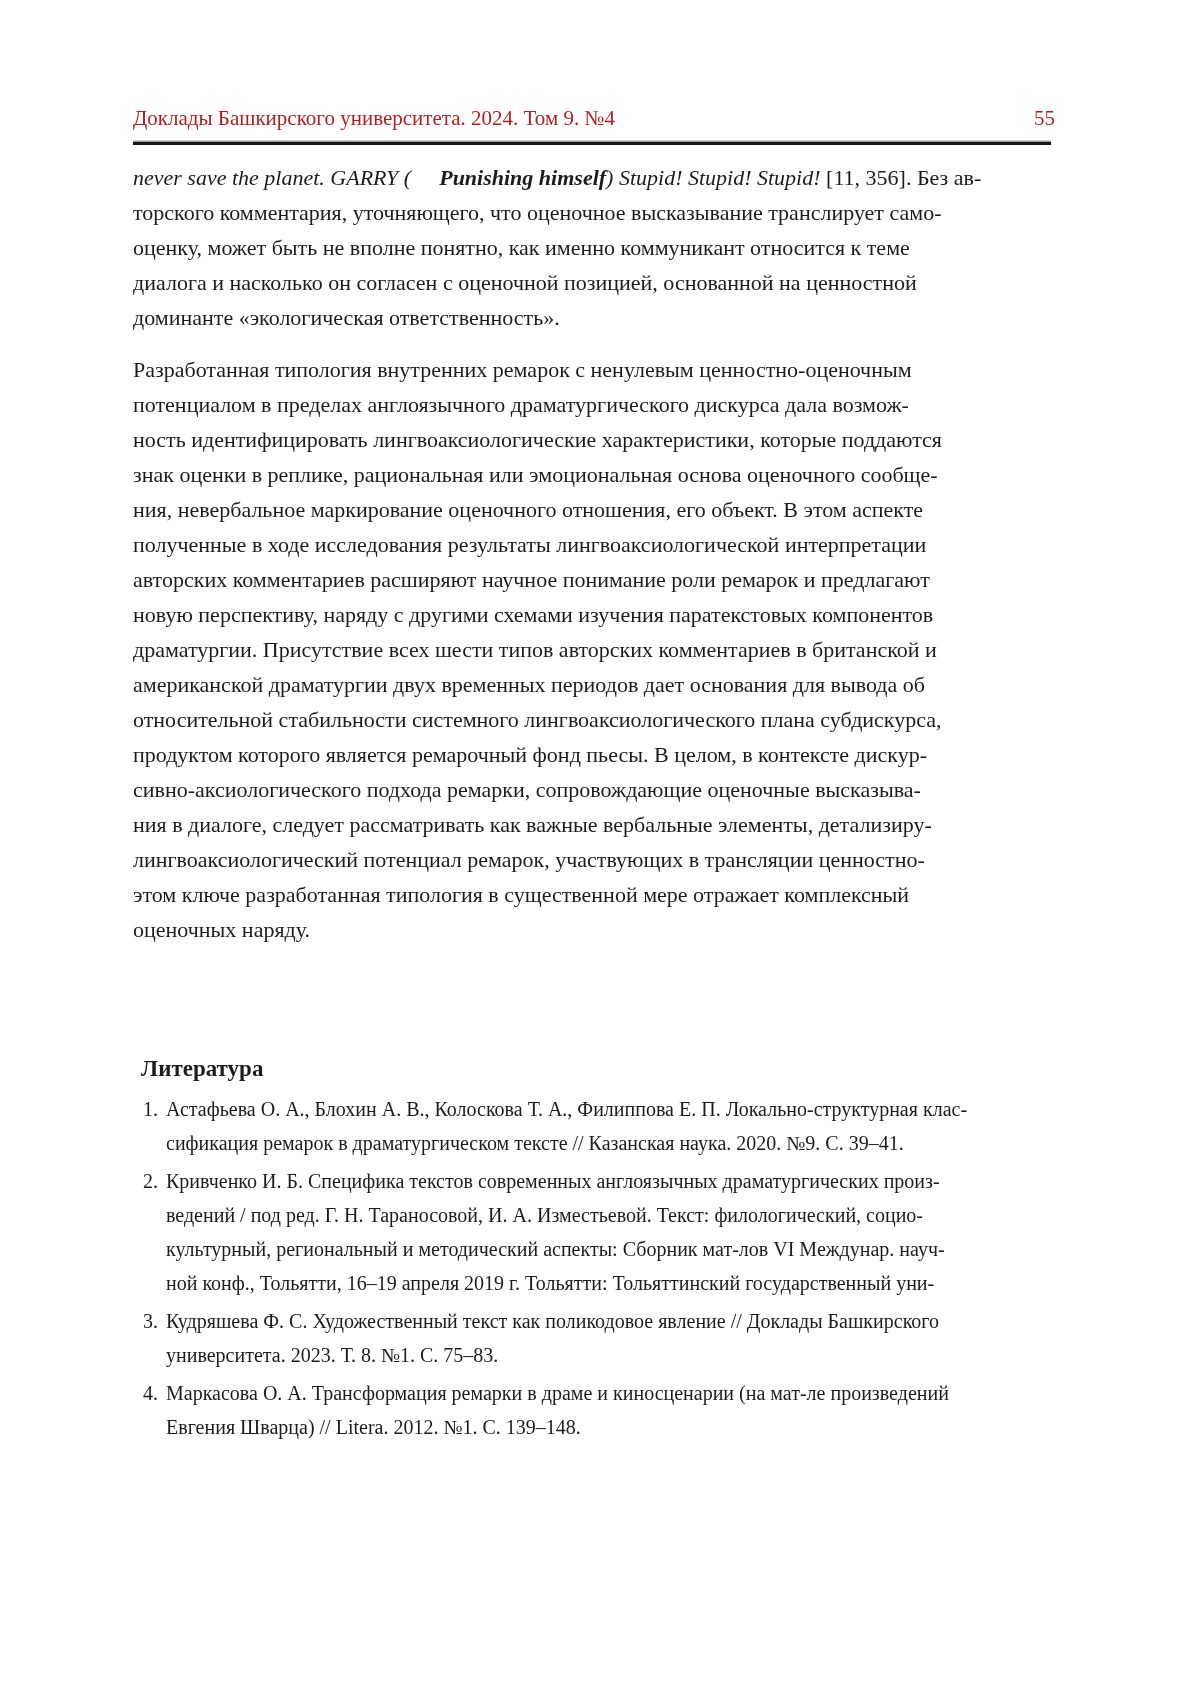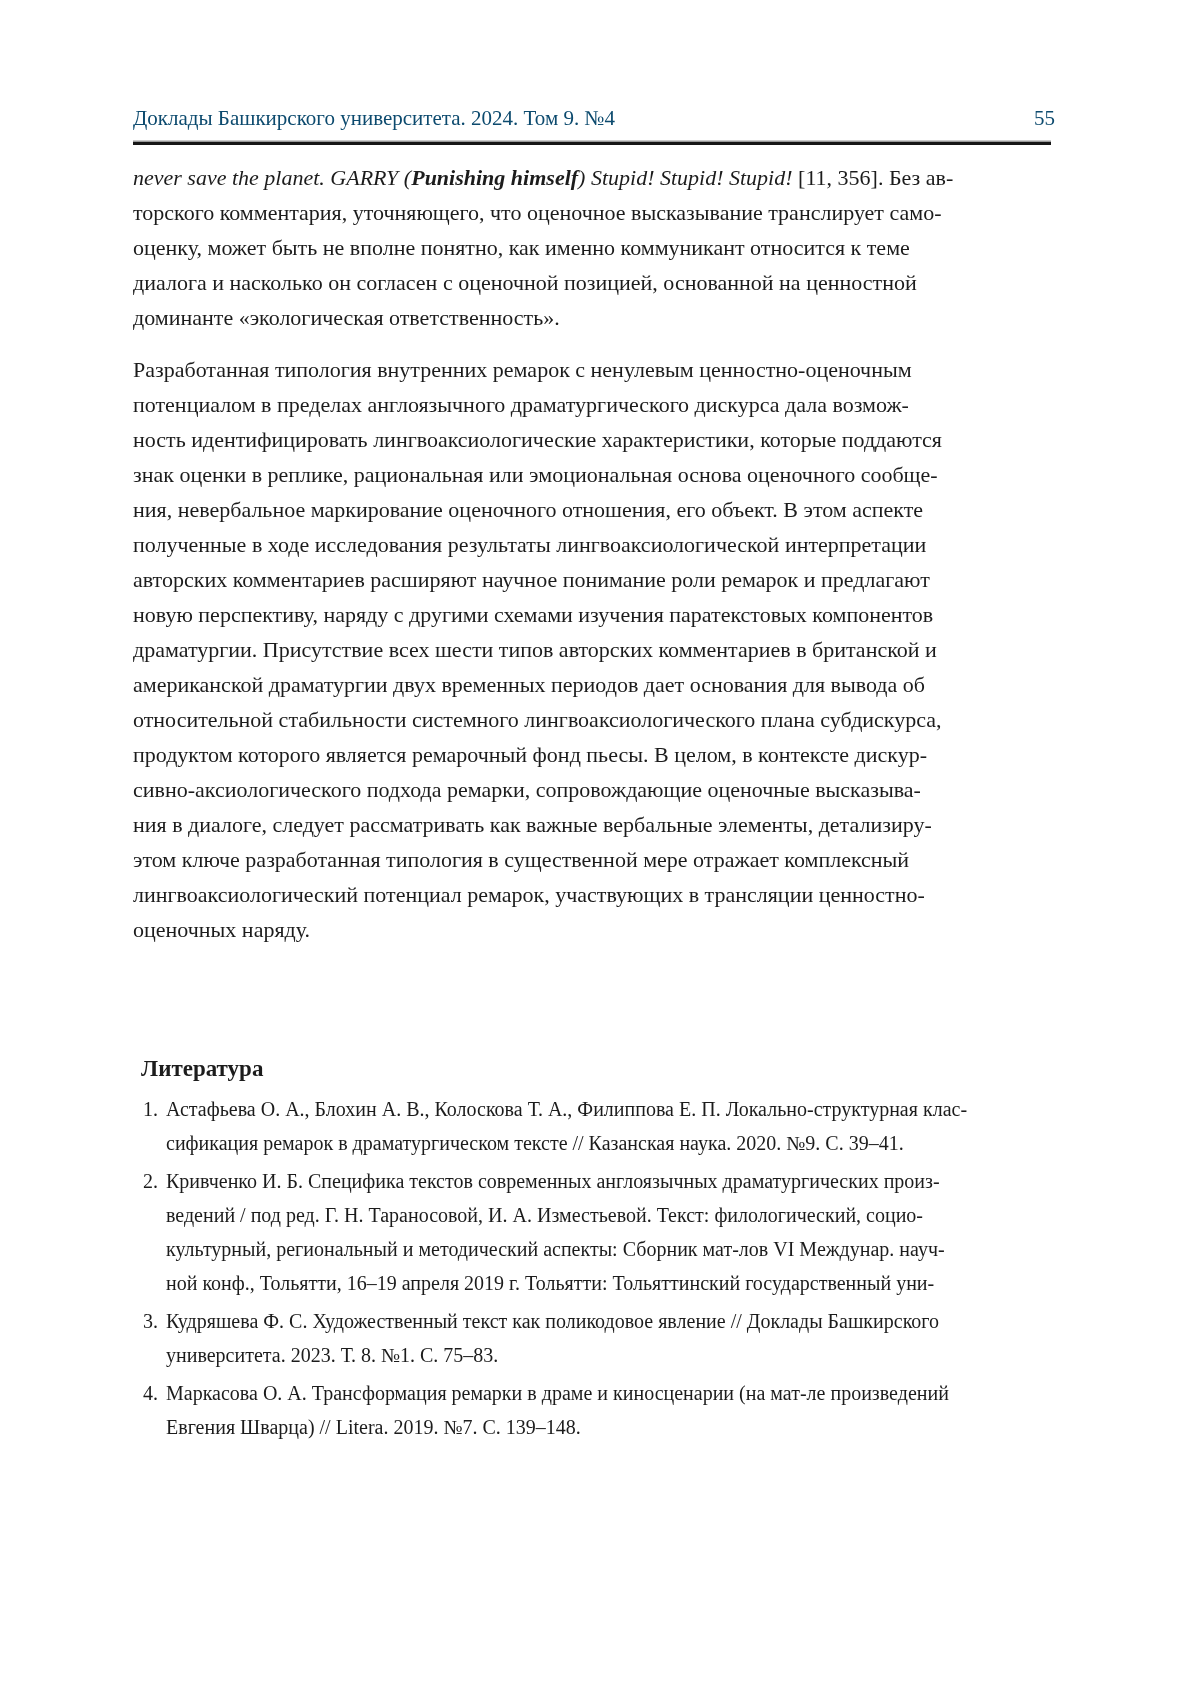--- a/index.html
+++ b/index.html
@@ -20,21 +20,21 @@
   }
   .header-row {
     position: absolute;
     top: 106px;
     left: 0;
     width: 100%;
     display: flex;
     justify-content: space-between;
     align-items: baseline;
     font-size: 21px;
-    color: #0c4a6e;
+    color: #b91c1c;
   }
   .header-rule {
     position: absolute;
     top: 142px;
     left: 0;
     width: 918px;
     height: 2.5px;
     background: #161616;
     box-shadow: 0 -1.5px 0 #9a9a9a;
   }
@@ -42,21 +42,21 @@
     position: absolute;
     left: 0;
     width: 100%;
     font-size: 22px;
     line-height: 35px;
   }
   .para-1 { top: 160px; }
   .para-2 { top: 352px; }
   .tline { white-space: nowrap; }
   .q-ital { font-style: italic; }
-  .q-bold { font-weight: bold; font-style: italic; }
+  .q-bold { font-weight: bold; font-style: italic; margin-left: 28px; }
   .refs-heading {
     position: absolute;
     top: 1046px;
     left: 0;
     margin: 8px;
     font-size: 23px;
     font-weight: bold;
     line-height: 30px;
   }
   .ref-list {
@@ -106,22 +106,22 @@
       <div class="tline">ния, невербальное маркирование оценочного отношения, его объект. В этом аспекте</div>
       <div class="tline">полученные в ходе исследования результаты лингвоаксиологической интерпретации</div>
       <div class="tline">авторских комментариев расширяют научное понимание роли ремарок и предлагают</div>
       <div class="tline">новую перспективу, наряду с другими схемами изучения паратекстовых компонентов</div>
       <div class="tline">драматургии. Присутствие всех шести типов авторских комментариев в британской и</div>
       <div class="tline">американской драматургии двух временных периодов дает основания для вывода об</div>
       <div class="tline">относительной стабильности системного лингвоаксиологического плана субдискурса,</div>
       <div class="tline">продуктом которого является ремарочный фонд пьесы. В целом, в контексте дискур-</div>
       <div class="tline">сивно-аксиологического подхода ремарки, сопровождающие оценочные высказыва-</div>
       <div class="tline">ния в диалоге, следует рассматривать как важные вербальные элементы, детализиру-</div>
+      <div class="tline">лингвоаксиологический потенциал ремарок, участвующих в трансляции ценностно-</div>
       <div class="tline">этом ключе разработанная типология в существенной мере отражает комплексный</div>
-      <div class="tline">лингвоаксиологический потенциал ремарок, участвующих в трансляции ценностно-</div>
       <div class="tline">оценочных наряду.</div>
     </div>
 
     <h2 class="refs-heading">Литература</h2>
 
     <div class="ref-list">
 
       <div class="ref-item">
         <span class="ref-num">1.</span>
         <div class="tline">Астафьева О. А., Блохин А. В., Колоскова Т. А., Филиппова Е. П. Локально-структурная клас-</div>
@@ -138,18 +138,18 @@
 
       <div class="ref-item">
         <span class="ref-num">3.</span>
         <div class="tline">Кудряшева Ф. С. Художественный текст как поликодовое явление // Доклады Башкирского</div>
         <div class="tline">университета. 2023. Т. 8. №1. С. 75–83.</div>
       </div>
 
       <div class="ref-item">
         <span class="ref-num">4.</span>
         <div class="tline">Маркасова О. А. Трансформация ремарки в драме и киносценарии (на мат-ле произведений</div>
-        <div class="tline">Евгения Шварца) // Litera. 2019. №7. С. 139–148.</div>
+        <div class="tline">Евгения Шварца) // Litera. 2012. №1. С. 139–148.</div>
       </div>
 
     </div>
   </div>
 </div>
 
 </body></html>

